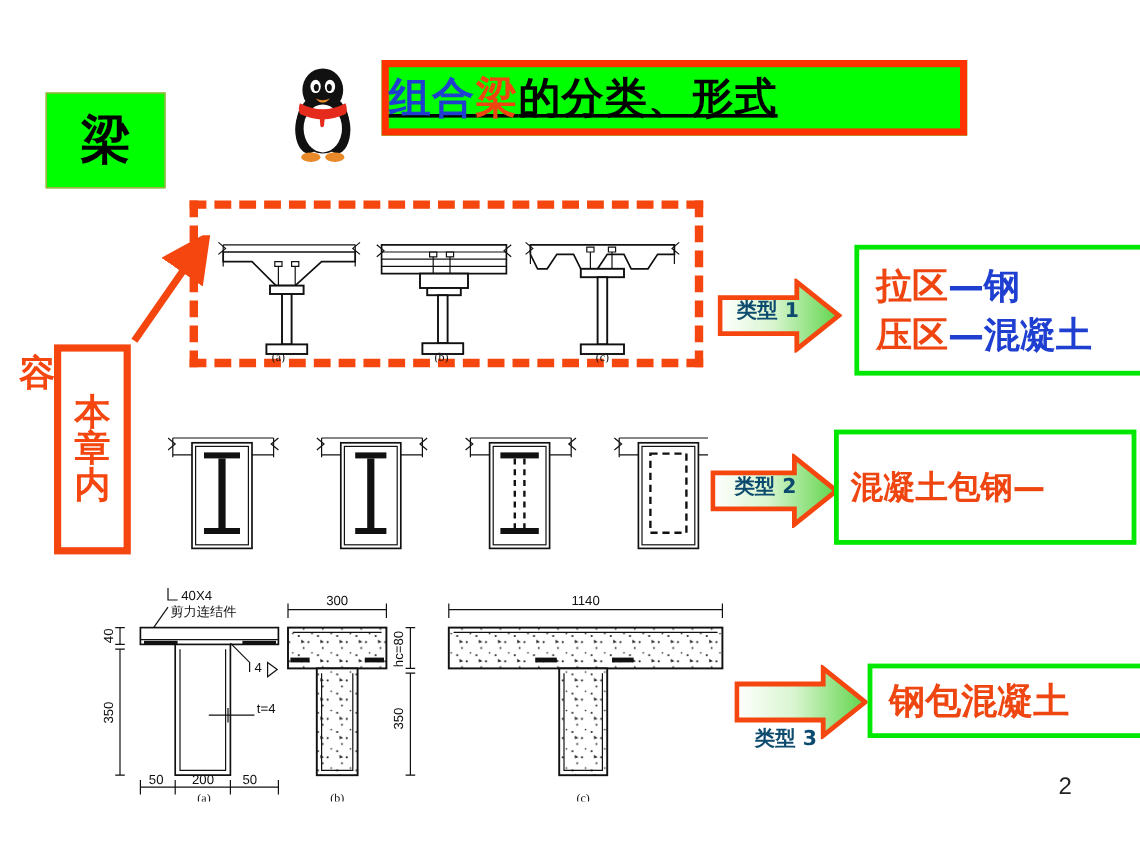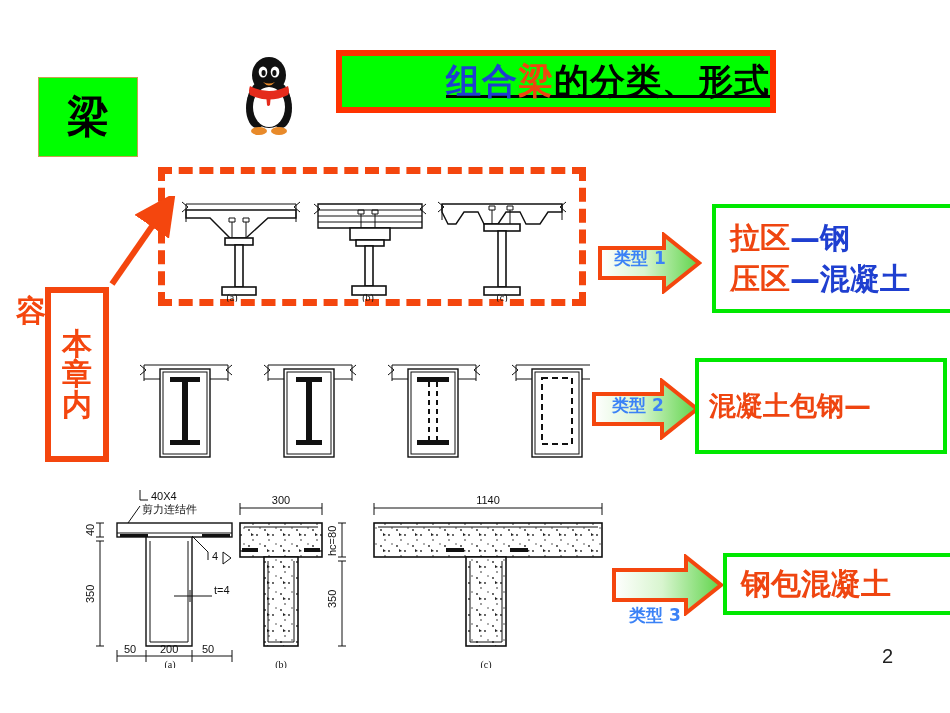--- a/index.html
+++ b/index.html
@@ -17,24 +17,24 @@
     display:flex;align-items:center;justify-content:center;
     font-size:42px;font-weight:bold;color:#000;
     font-family:"DejaVu Sans","Liberation Sans",sans-serif;
   }
 
   
   #penguin{left:237px;top:53px;width:64px;height:85px;}
 
   
   #title-box{
-    left:336px;top:50px;width:440px;height:63px;
+    left:318px;top:50px;width:488px;height:63px;
     background:#00ff00;border:6px solid #ff3300;
     box-sizing:border-box;
-    display:flex;align-items:center;justify-content:flex-end;
+    display:flex;align-items:center;justify-content:flex-start;
   }
   #title-text{
     font-size:35px;font-weight:bold;letter-spacing:1px;
     text-decoration:underline;white-space:nowrap;
     font-family:"DejaVu Sans","Liberation Sans",sans-serif;
   }
   .t-blue{color:#1f3fd0;}
   .t-orange{color:#ef4510;}
   .t-black{color:#000000;}
 
@@ -70,21 +70,21 @@
   }
   #res1{left:695px;top:204px;width:243px;height:109px;padding-left:14px;font-size:30px;margin-left:17px;}
   #res2{left:695px;top:358px;width:252px;height:96px;padding-left:10px;font-size:27px;}
   #res3{left:723px;top:553px;width:249px;height:62px;padding-left:14px;font-size:30px;}
   .line-r{text-align:right;padding-right:10px;}
   .c-orange{color:#ef4510;}
   .c-blue{color:#1f3fd0;}
 
   
   .arrow-label{
-    color:#3b82f6;font-weight:bold;font-size:17px;
+    color:#0c4a6e;font-weight:bold;font-size:17px;
     font-family:"DejaVu Sans","Liberation Sans",sans-serif;
     pointer-events:none;
   }
   #lbl1{left:614px;top:247px;}
   #lbl2{left:612px;top:394px;}
   #lbl3{left:629px;top:604px;}
 
   
   #page-num{
     left:882px;top:645px;font-size:20px;color:#222;

